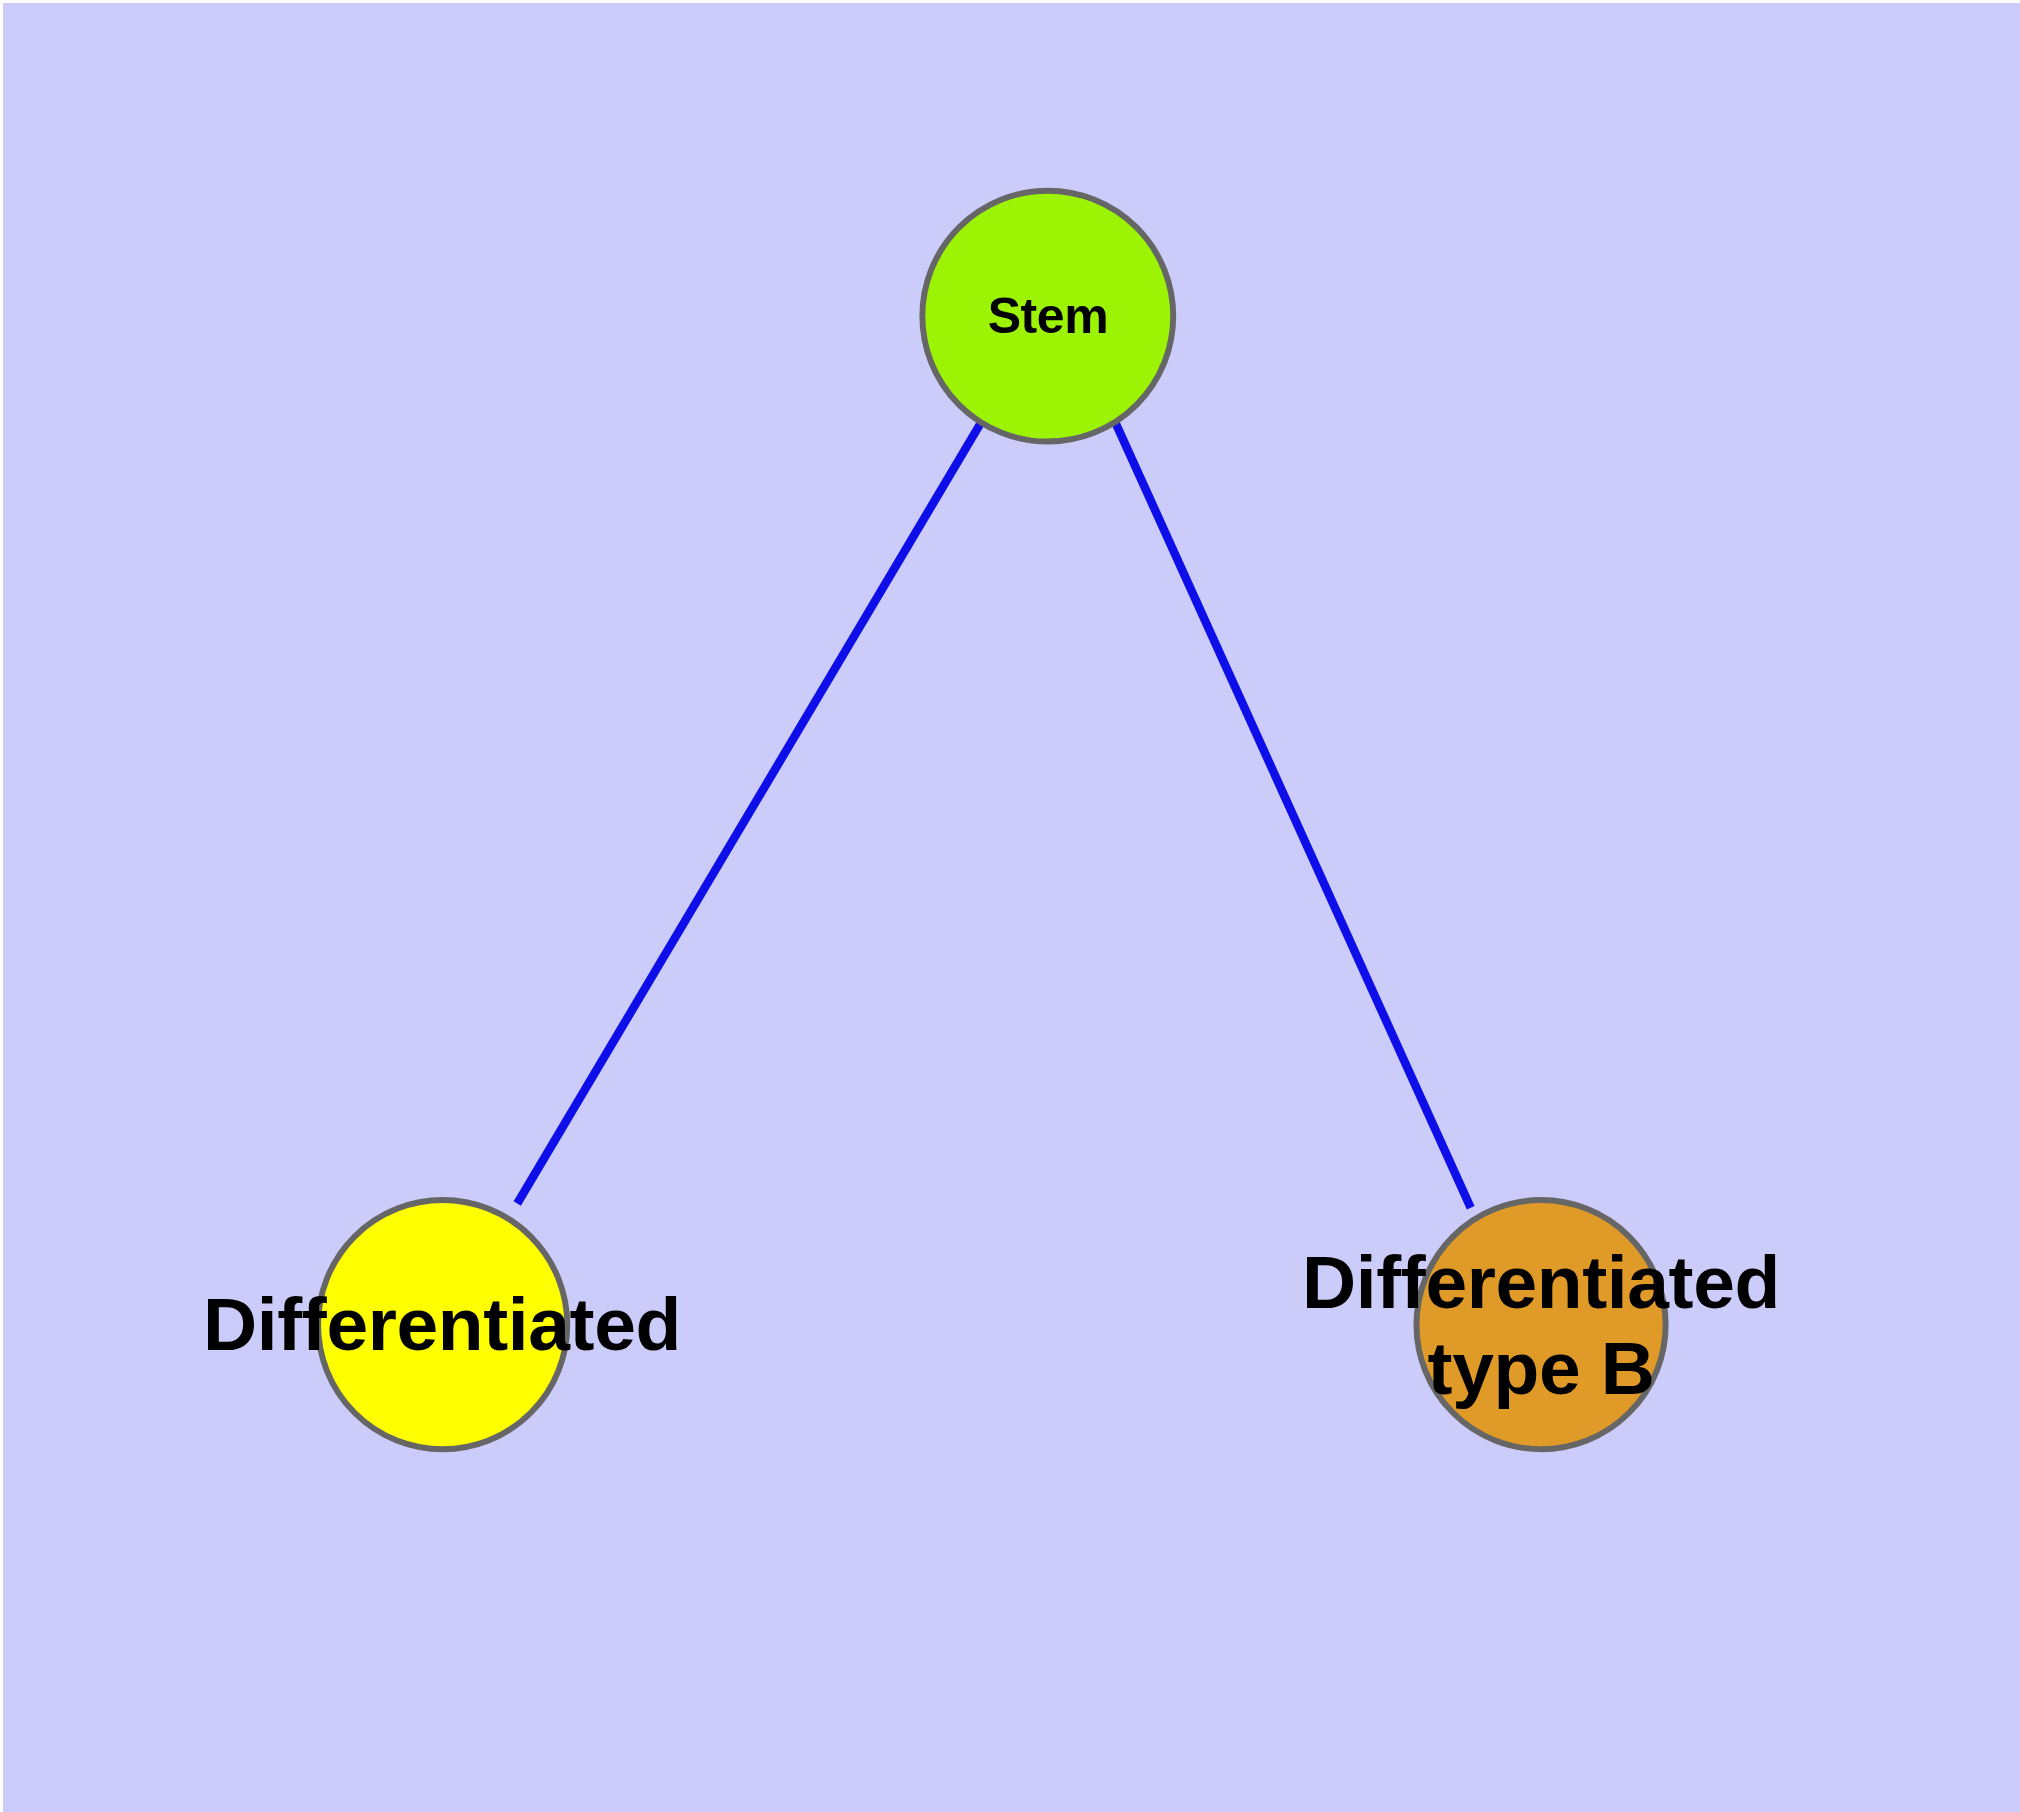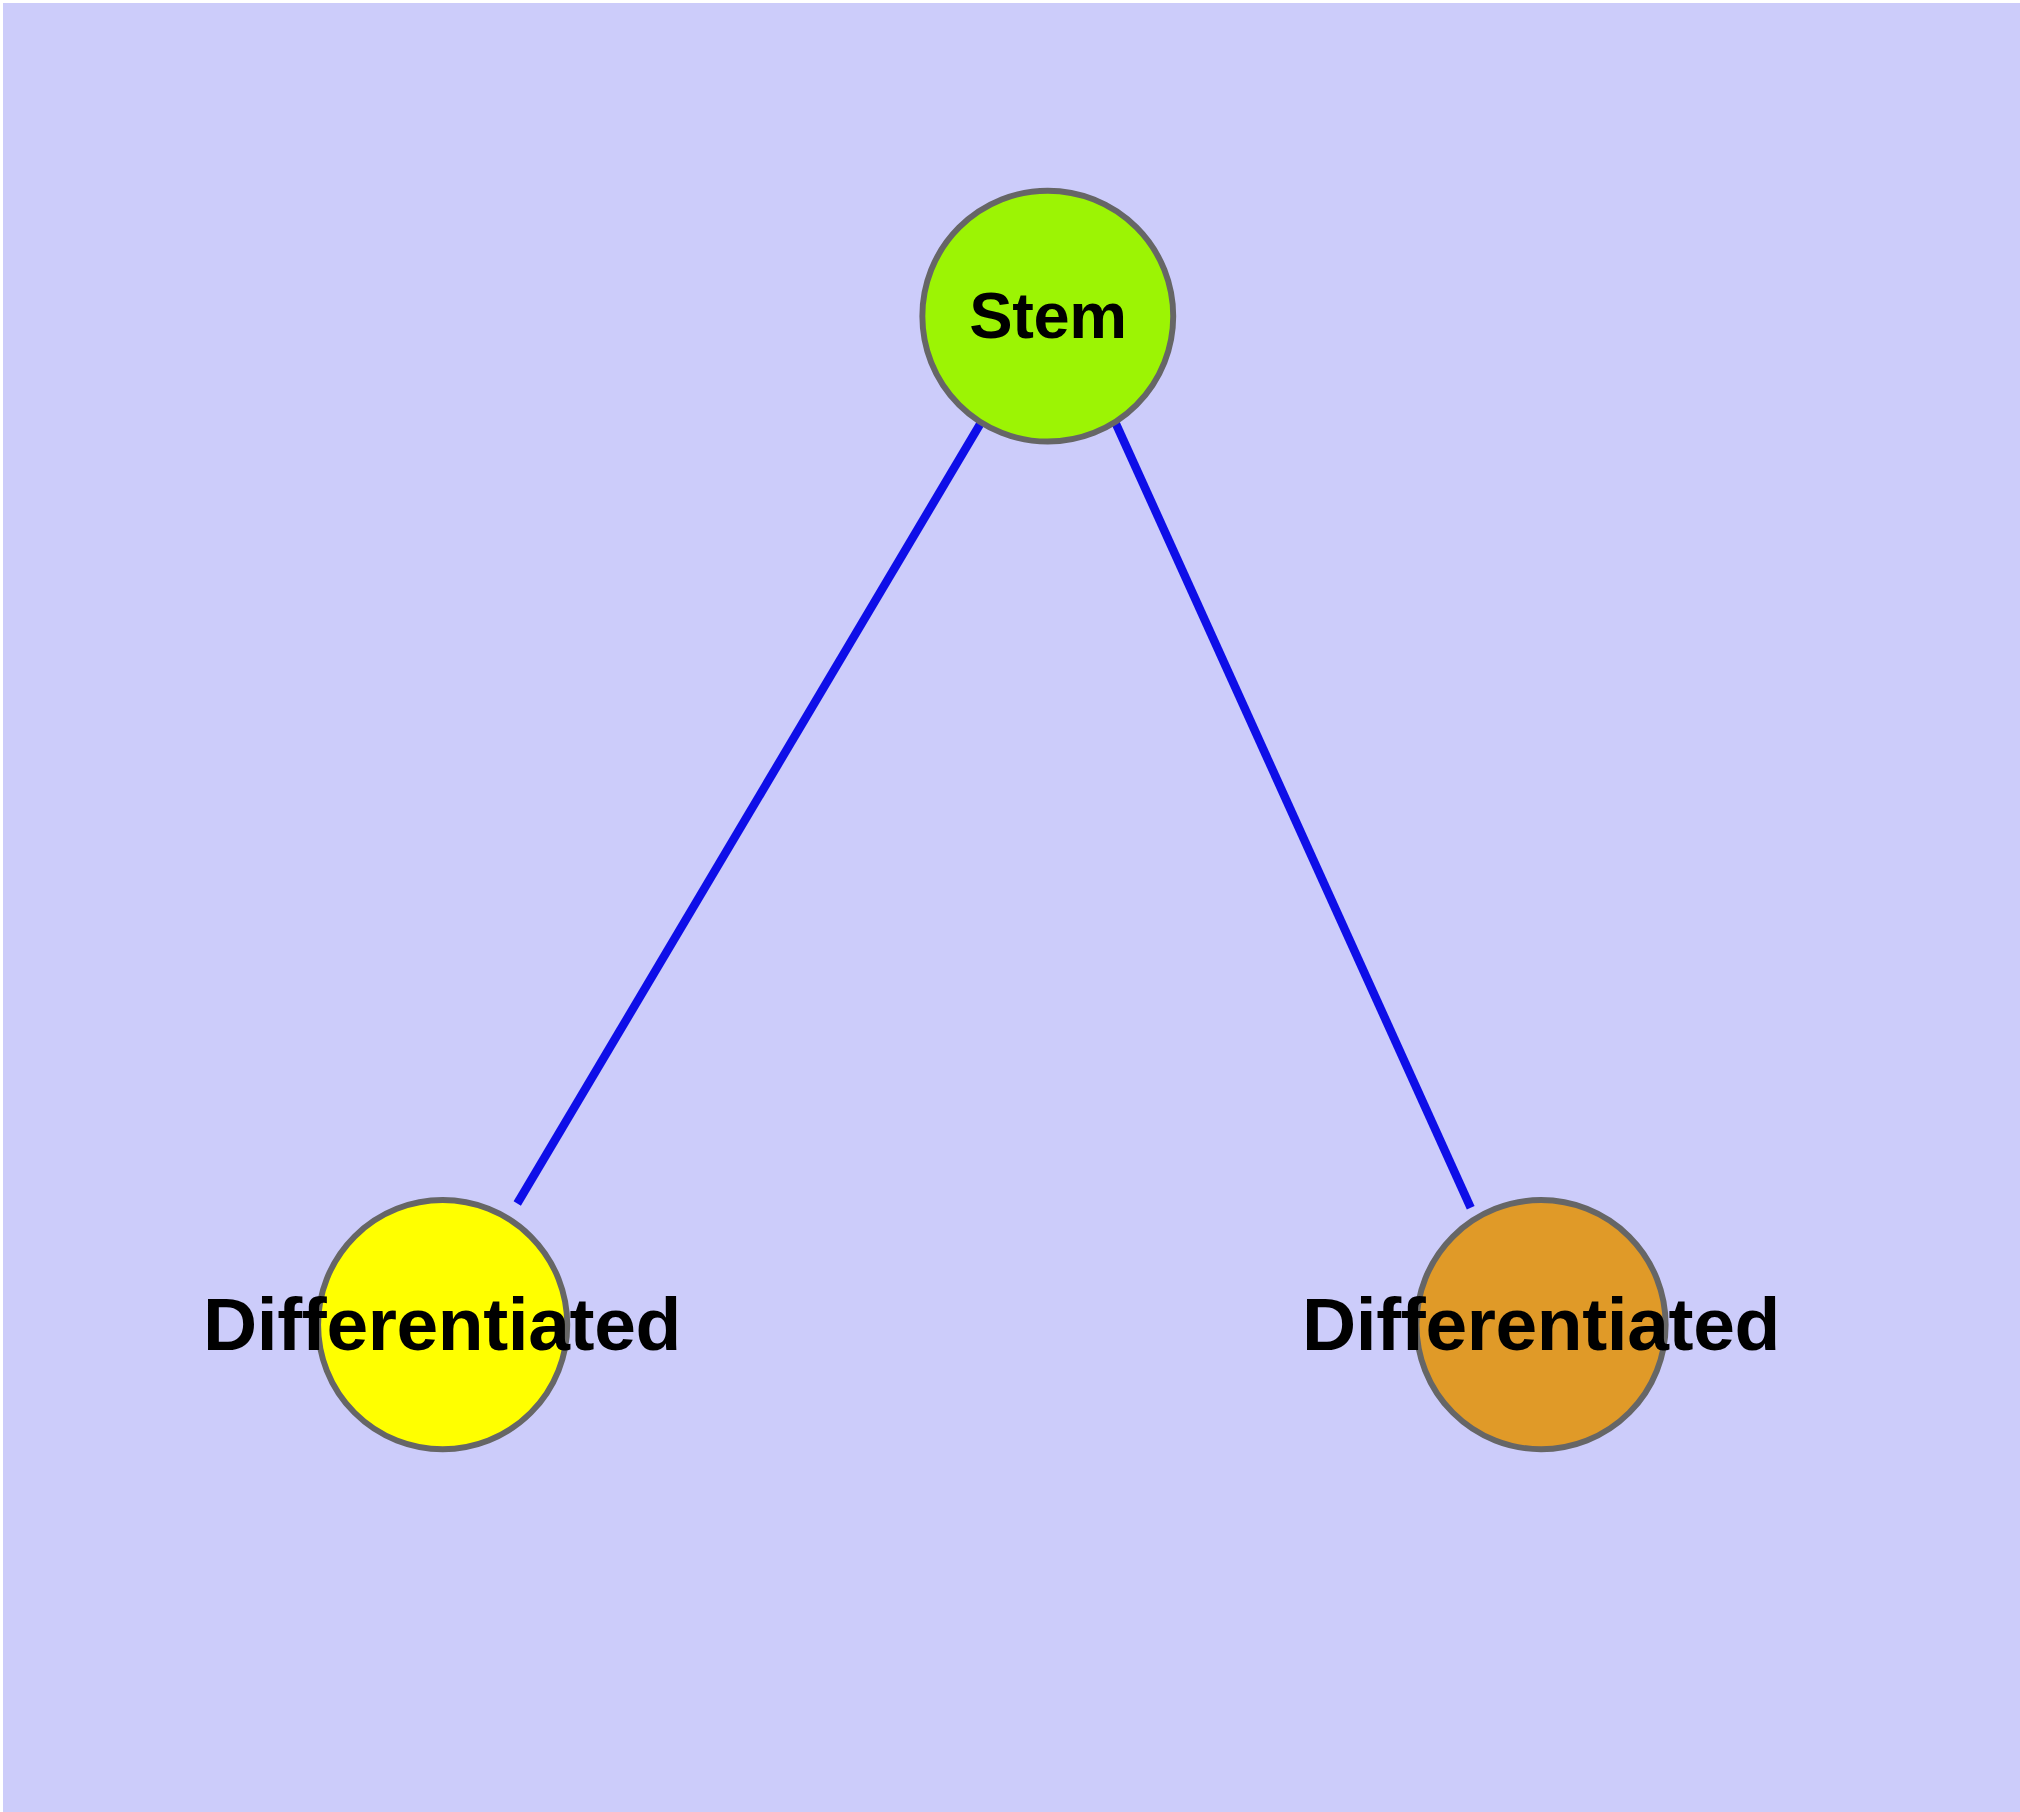--- a/index.html
+++ b/index.html
@@ -36,21 +36,21 @@
     position: absolute;
     text-align: center;
     color: #000000;
     font-weight: bold;
     line-height: 1.14;
     white-space: pre;
     letter-spacing: -0.4px;
     pointer-events: none;
     transform: translate(-50%, -50%);
   }
-  .label-stem   { font-size: 65px; }
+  .label-stem   { font-size: 50px; }
   .label-diff-a { font-size: 75px; }
   .label-diff-b { font-size: 75px; }
 </style>
 </head>
 <body>
 
 <div id="canvas" style="width: 2021px; height: 1812px; background: rgb(255, 255, 255);">
 
   <div id="plot-area" style="background: rgb(204, 204, 250);"></div>
 
@@ -65,16 +65,16 @@
       <circle cx="1236" cy="373" r="148" fill="#9cf404" stroke="#666666" stroke-width="7"></circle>
       <circle cx="522" cy="1563" r="147" fill="#ffff00" stroke="#666666" stroke-width="7"></circle>
       <circle cx="1818" cy="1563" r="147" fill="#e09a28" stroke="#666666" stroke-width="7"></circle>
     </g>
   </svg>
 
   <div class="node-label label-stem" style="left: 1048px; top: 316px; color: rgb(0, 0, 0);"><span>Stem</span></div>
 
   <div class="node-label label-diff-a" style="left: 442px; top: 1325px; color: rgb(0, 0, 0);"><span>Differentiated</span><br></div>
 
-  <div class="node-label label-diff-b" style="left: 1541px; top: 1325px; color: rgb(0, 0, 0);"><span>Differentiated</span><br></div>
+  <div class="node-label label-diff-b" style="left: 1541px; top: 1325px; color: rgb(0, 0, 0);"><span>Differentiated</span><br><span>type B</span></div>
 
 </div>
 
 
 </body></html>

